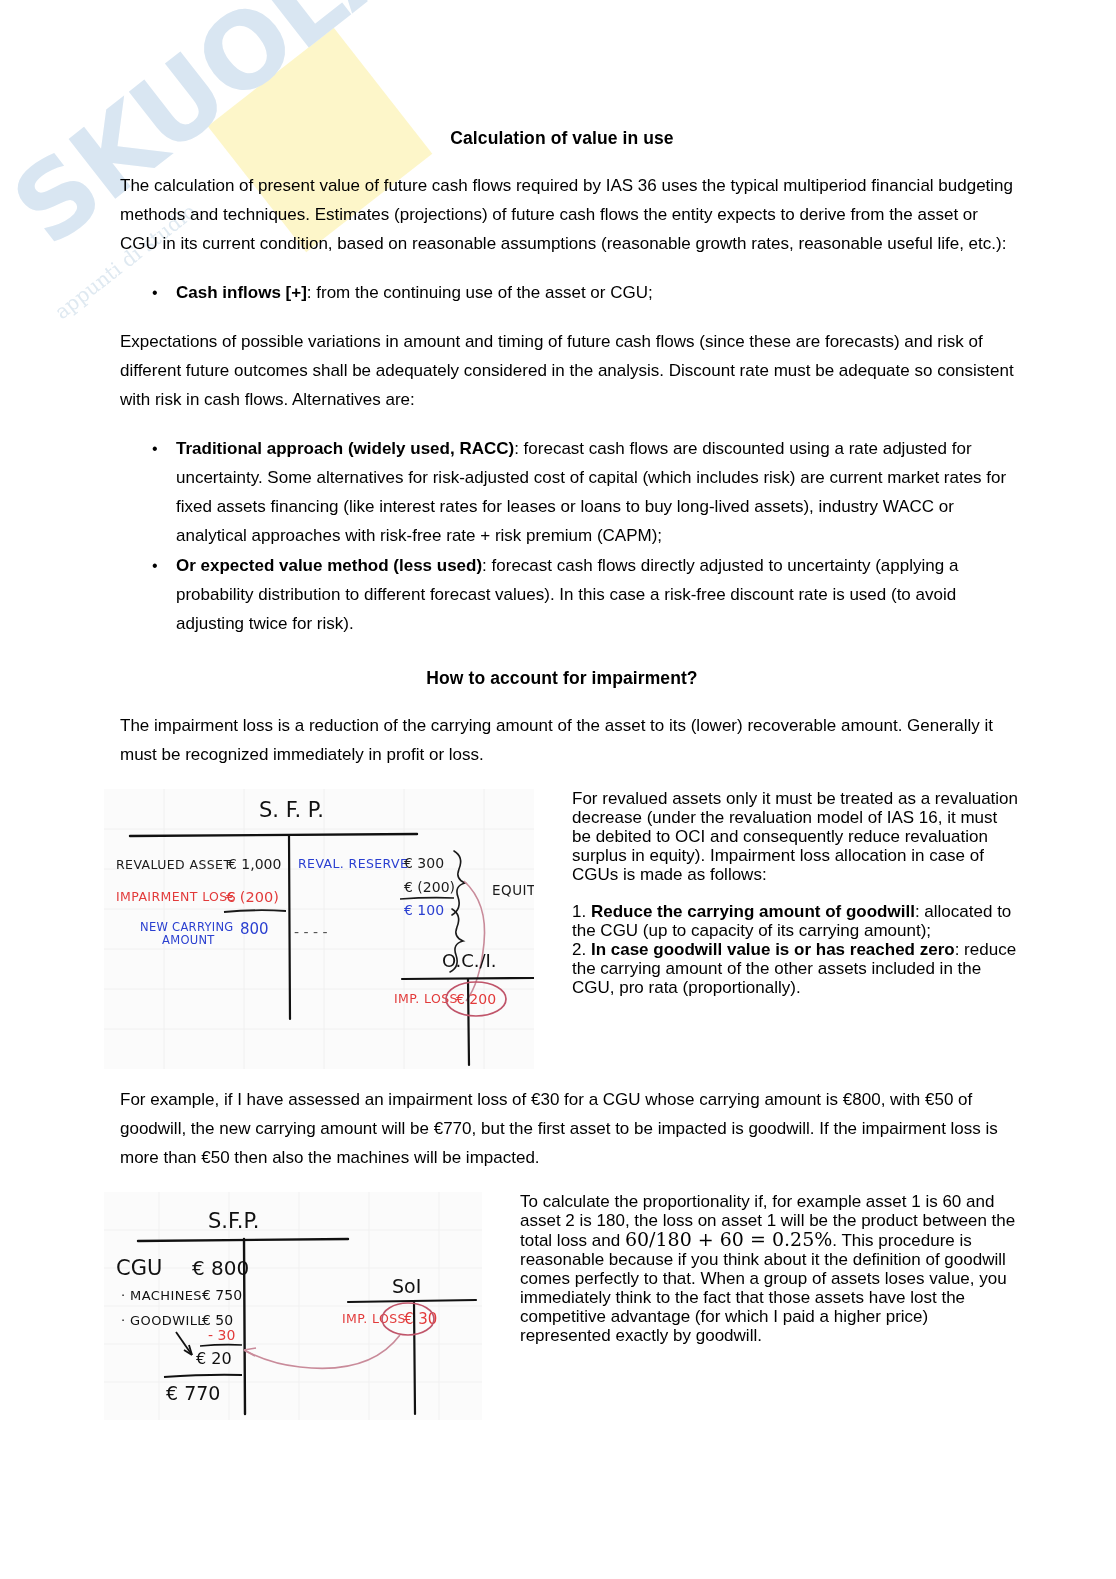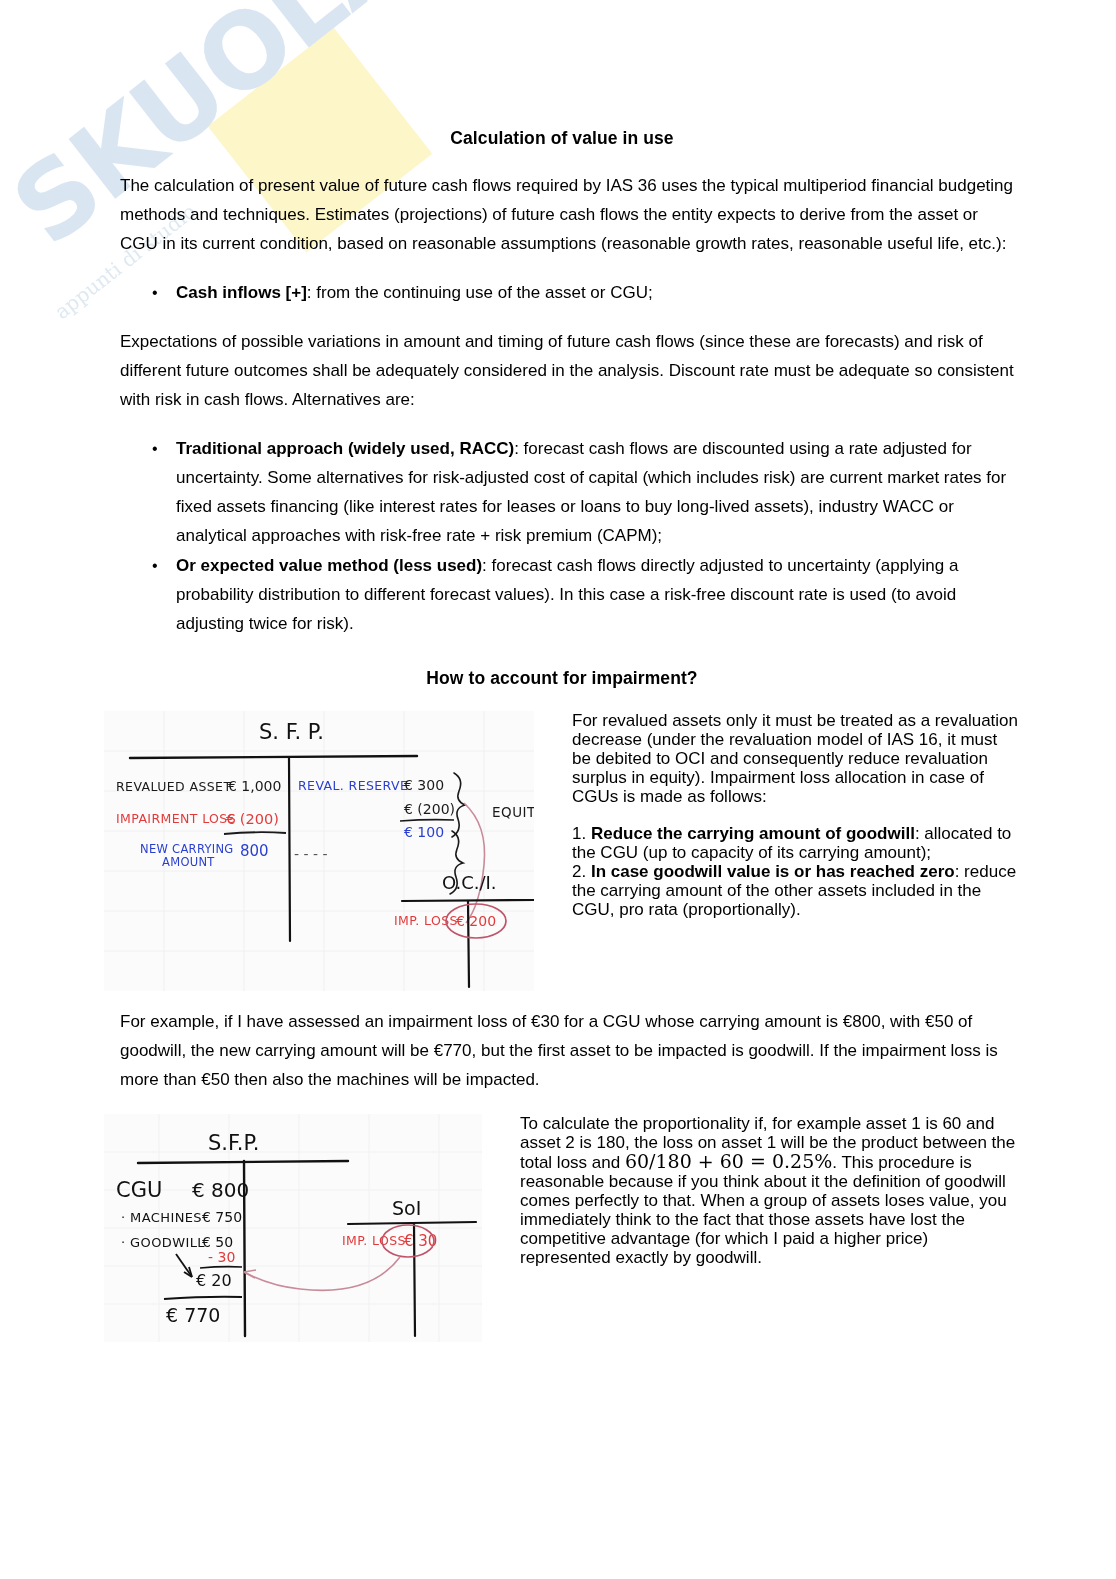--- a/index.html
+++ b/index.html
@@ -150,20 +150,21 @@
 
     <p class="body">Expectations of possible variations in amount and timing of future cash flows (since these are forecasts) and risk of different future outcomes shall be adequately considered in the analysis. Discount rate must be adequate so consistent with risk in cash flows. Alternatives are:</p>
 
     <ul class="bullets">
       <li><b>Traditional approach (widely used, RACC)</b><span>: forecast cash flows are discounted using a rate adjusted for uncertainty. Some alternatives for risk-adjusted cost of capital (which includes risk) are current market rates for fixed assets financing (like interest rates for leases or loans to buy long-lived assets), industry WACC or analytical approaches with risk-free rate + risk premium (CAPM);</span></li>
       <li><b>Or expected value method (less used)</b><span>: forecast cash flows directly adjusted to uncertainty (applying a probability distribution to different forecast values). In this case a risk-free discount rate is used (to avoid adjusting twice for risk).</span></li>
     </ul>
 
     <h2 class="doc-head second">How to account for impairment?</h2>
 
+    <p class="body">The impairment loss is a reduction of the carrying amount of the asset to its (lower) recoverable amount. Generally it must be recognized immediately in profit or loss.</p>
 
     <div class="row">
       <div class="fig-col">
         <div class="fig">
           <svg width="430" height="280" viewBox="0 0 430 280" xmlns="http://www.w3.org/2000/svg">
             <rect x="0" y="0" width="430" height="280" fill="#fbfbfb"></rect>
 
             <g stroke="#f0f0f0" stroke-width="1">
               <line x1="0" y1="40" x2="430" y2="40"></line>
                 <line x1="0" y1="80" x2="430" y2="80"></line>

